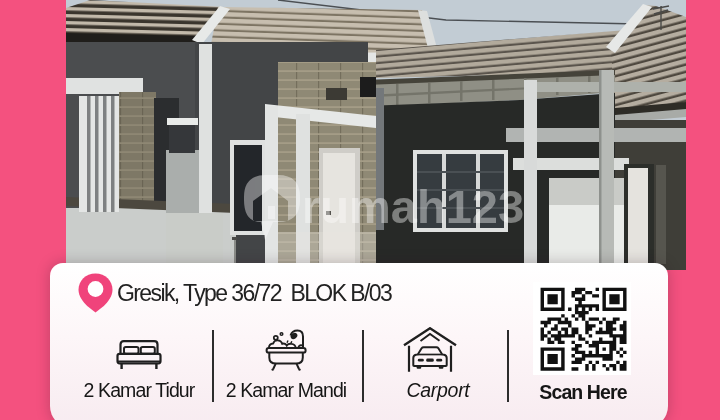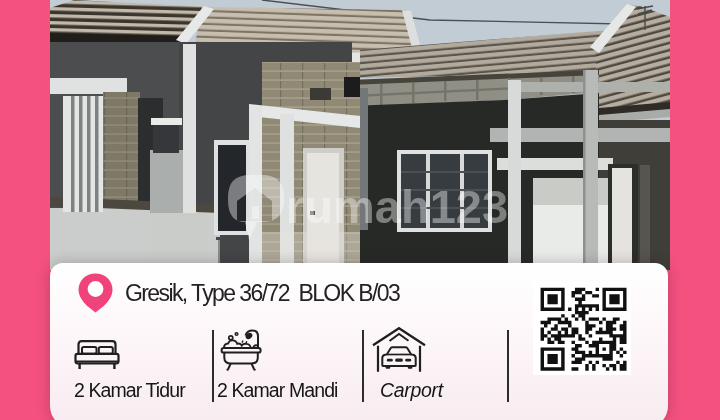--- a/index.html
+++ b/index.html
@@ -1,22 +1,22 @@
 <!DOCTYPE html>
 <html><head>
 <meta charset="utf-8">
 <style>
 html,body{margin:0;padding:0;}
 body{width:720px;height:420px;overflow:hidden;position:relative;background:#F4517F;font-family:"Liberation Sans",sans-serif;}
-#photo{position:absolute;left:50px;top:0;width:620px;height:418px;border-radius:0 0 20px 20px;overflow:hidden;text-align:center;}
+#photo{position:absolute;left:66px;top:0;width:620px;height:418px;border-radius:0 0 20px 20px;overflow:hidden;text-align:center;}
 #card{position:absolute;left:50px;top:263px;width:618px;height:165px;border-radius:13px 13px 22px 22px;background:linear-gradient(180deg,#ffffff 0%,#fdf6f8 45%,#f7ebf0 100%);box-shadow:0 0 14px rgba(40,20,30,.25);}
 .hdr{position:absolute;left:28px;top:10px;display:flex;align-items:center;}
-.hdrtext{margin-left:12px;font-size:23px;color:#222;letter-spacing:-1.6px;}
+.hdrtext{margin-left:4px;font-size:23px;color:#222;letter-spacing:-1.6px;}
 .divider{position:absolute;top:67px;width:2px;height:72px;background:#2c2c2c;}
-.col{position:absolute;top:64px;}
+.col{position:absolute;top:64px;text-align:center;}
 .col .lbl{position:absolute;top:51.5px;left:0;right:0;font-size:19.5px;color:#161616;white-space:nowrap;}
 </style>
 </head>
 <body>
 
 <div id="photo">
 <svg width="620" height="418" viewBox="0 0 620 418">
 <defs>
 <pattern id="tA" width="8" height="7" patternUnits="userSpaceOnUse" patternTransform="rotate(1.5)">
   <rect width="8" height="7" fill="#c2b9aa"></rect>
@@ -253,14 +253,15 @@
       <rect x="35.8" y="39.1" width="4.6" height="2.6" rx="1" fill="#1f1f1f" stroke="none"></rect>
     </svg>
     <div class="lbl" style="left:8px;right:-8px;letter-spacing:-0.3px;">Carport</div>
   </div>
 
   <div class="col" style="left:457px;top:19px;width:161px;">
 
     <svg width="98" height="93" viewBox="-2.2 -1.7 28.5 28" preserveAspectRatio="none" style="background:#ffffff;display:block;margin-left:26px;">
       <path fill="#111111" d="M0 0h7v1h-7zM10 0h3v1h-3zM16 0h1v1h-1zM18 0h7v1h-7zM0 1h1v1h-1zM6 1h1v1h-1zM9 1h3v1h-3zM13 1h2v1h-2zM18 1h1v1h-1zM24 1h1v1h-1zM0 2h1v1h-1zM2 2h3v1h-3zM6 2h1v1h-1zM9 2h1v1h-1zM12 2h1v1h-1zM15 2h2v1h-2zM18 2h1v1h-1zM20 2h3v1h-3zM24 2h1v1h-1zM0 3h1v1h-1zM2 3h3v1h-3zM6 3h1v1h-1zM10 3h3v1h-3zM18 3h1v1h-1zM20 3h3v1h-3zM24 3h1v1h-1zM0 4h1v1h-1zM2 4h3v1h-3zM6 4h1v1h-1zM11 4h1v1h-1zM18 4h1v1h-1zM20 4h3v1h-3zM24 4h1v1h-1zM0 5h1v1h-1zM6 5h1v1h-1zM10 5h7v1h-7zM18 5h1v1h-1zM24 5h1v1h-1zM0 6h7v1h-7zM8 6h1v1h-1zM10 6h1v1h-1zM12 6h1v1h-1zM14 6h1v1h-1zM16 6h1v1h-1zM18 6h7v1h-7zM10 7h4v1h-4zM6 8h1v1h-1zM9 8h1v1h-1zM11 8h2v1h-2zM2 9h4v1h-4zM7 9h1v1h-1zM10 9h1v1h-1zM12 9h1v1h-1zM14 9h3v1h-3zM18 9h1v1h-1zM21 9h2v1h-2zM0 10h3v1h-3zM5 10h4v1h-4zM13 10h1v1h-1zM17 10h1v1h-1zM19 10h3v1h-3zM24 10h1v1h-1zM1 11h1v1h-1zM4 11h1v1h-1zM8 11h1v1h-1zM13 11h3v1h-3zM19 11h2v1h-2zM23 11h2v1h-2zM0 12h1v1h-1zM3 12h2v1h-2zM6 12h2v1h-2zM9 12h2v1h-2zM13 12h2v1h-2zM17 12h1v1h-1zM19 12h3v1h-3zM23 12h2v1h-2zM0 13h1v1h-1zM2 13h1v1h-1zM5 13h1v1h-1zM7 13h1v1h-1zM9 13h2v1h-2zM13 13h1v1h-1zM16 13h5v1h-5zM24 13h1v1h-1zM0 14h2v1h-2zM3 14h7v1h-7zM11 14h1v1h-1zM14 14h1v1h-1zM20 14h5v1h-5zM0 15h1v1h-1zM2 15h1v1h-1zM4 15h2v1h-2zM11 15h2v1h-2zM17 15h1v1h-1zM21 15h1v1h-1zM23 15h2v1h-2zM2 16h2v1h-2zM5 16h2v1h-2zM9 16h1v1h-1zM13 16h1v1h-1zM15 16h7v1h-7zM23 16h2v1h-2zM10 17h2v1h-2zM14 17h3v1h-3zM20 17h2v1h-2zM0 18h7v1h-7zM9 18h2v1h-2zM16 18h1v1h-1zM18 18h1v1h-1zM20 18h2v1h-2zM23 18h1v1h-1zM0 19h1v1h-1zM6 19h1v1h-1zM10 19h3v1h-3zM14 19h1v1h-1zM16 19h1v1h-1zM20 19h1v1h-1zM22 19h1v1h-1zM24 19h1v1h-1zM0 20h1v1h-1zM2 20h3v1h-3zM6 20h1v1h-1zM9 20h1v1h-1zM12 20h9v1h-9zM23 20h1v1h-1zM0 21h1v1h-1zM2 21h3v1h-3zM6 21h1v1h-1zM10 21h3v1h-3zM18 21h3v1h-3zM0 22h1v1h-1zM2 22h3v1h-3zM6 22h1v1h-1zM9 22h3v1h-3zM14 22h1v1h-1zM16 22h1v1h-1zM22 22h1v1h-1zM24 22h1v1h-1zM0 23h1v1h-1zM6 23h1v1h-1zM13 23h1v1h-1zM15 23h1v1h-1zM18 23h1v1h-1zM20 23h2v1h-2zM23 23h2v1h-2zM0 24h7v1h-7zM9 24h2v1h-2zM13 24h1v1h-1zM15 24h1v1h-1zM19 24h1v1h-1zM21 24h1v1h-1zM23 24h2v1h-2z"></path>
     </svg>
+    <div class="lbl" style="top:99px;left:0;width:152px;font-weight:bold;letter-spacing:-0.9px;">Scan Here</div>
   </div>
 </div>
 
 </body></html>

